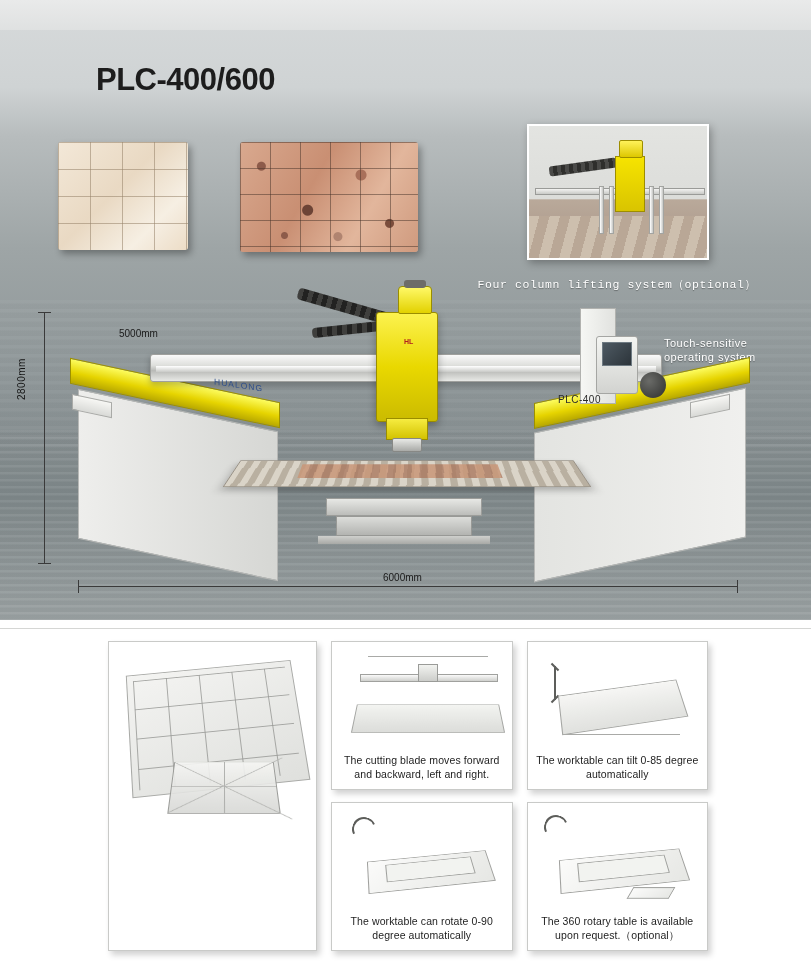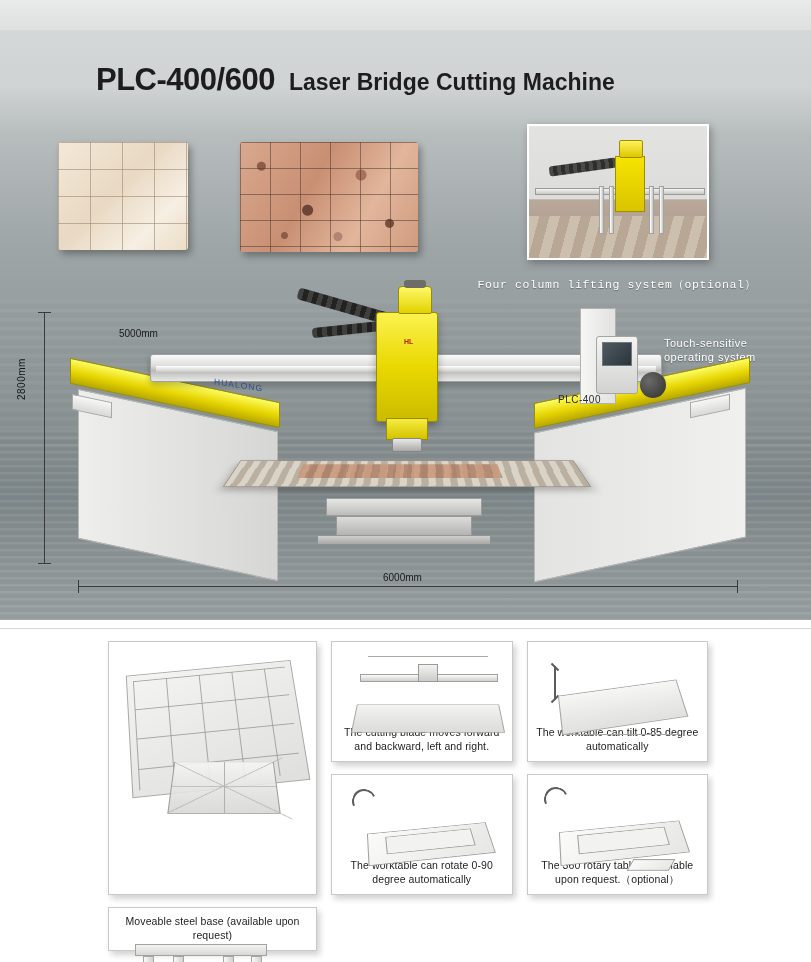--- a/index.html
+++ b/index.html
@@ -381,21 +381,20 @@
 
 <div class="page">
 
   <section class="hero">
     <div class="hero-top-band"></div>
     <div class="ripples2"></div>
     <div class="ripples"></div>
 
     <div class="title-wrap">
       <span class="title-model">PLC-400/600</span>
-      <span class="title-rest">Laser Bridge Cutting Machine</span>
     </div>
 
     <div class="tile tile-beige"></div>
     <div class="tile tile-granite"></div>
 
     <div class="inset-photo">
       <div class="ip-floor"></div>
       <div class="ip-rail"></div>
       <div class="ip-col" style="left:70px;"></div>
       <div class="ip-col" style="left:80px;"></div>
@@ -512,28 +511,17 @@
       <div class="cell">
         <div class="art">
           <div class="arrow-curve" style="left:10px;top:6px;transform:rotate(20deg);"></div>
           <div class="slab" style="left:26px;top:38px;width:126px;height:46px;transform:perspective(420px) rotateX(44deg) rotate(-8deg);"></div>
           <div class="slab" style="left:44px;top:46px;width:90px;height:26px;transform:perspective(420px) rotateX(44deg) rotate(-8deg);background:#f2f3f0;"></div>
           <div class="slab" style="left:96px;top:78px;width:42px;height:12px;transform:skewX(-30deg);"></div>
         </div>
         <div class="cap">The 360 rotary table is available upon request.（optional）</div>
       </div>
 
-      <div class="cell">
-        <div class="art">
-          <div class="c6-top"></div>
-          <div class="c6-leg" style="left:28px;"></div>
-          <div class="c6-leg" style="left:58px;"></div>
-          <div class="c6-leg" style="left:108px;"></div>
-          <div class="c6-leg" style="left:136px;"></div>
-
-        </div>
-        <div class="cap">Moveable steel base (available upon request)</div>
-      </div>
 
     </div>
   </section>
 
 </div>
 
 </body></html>

